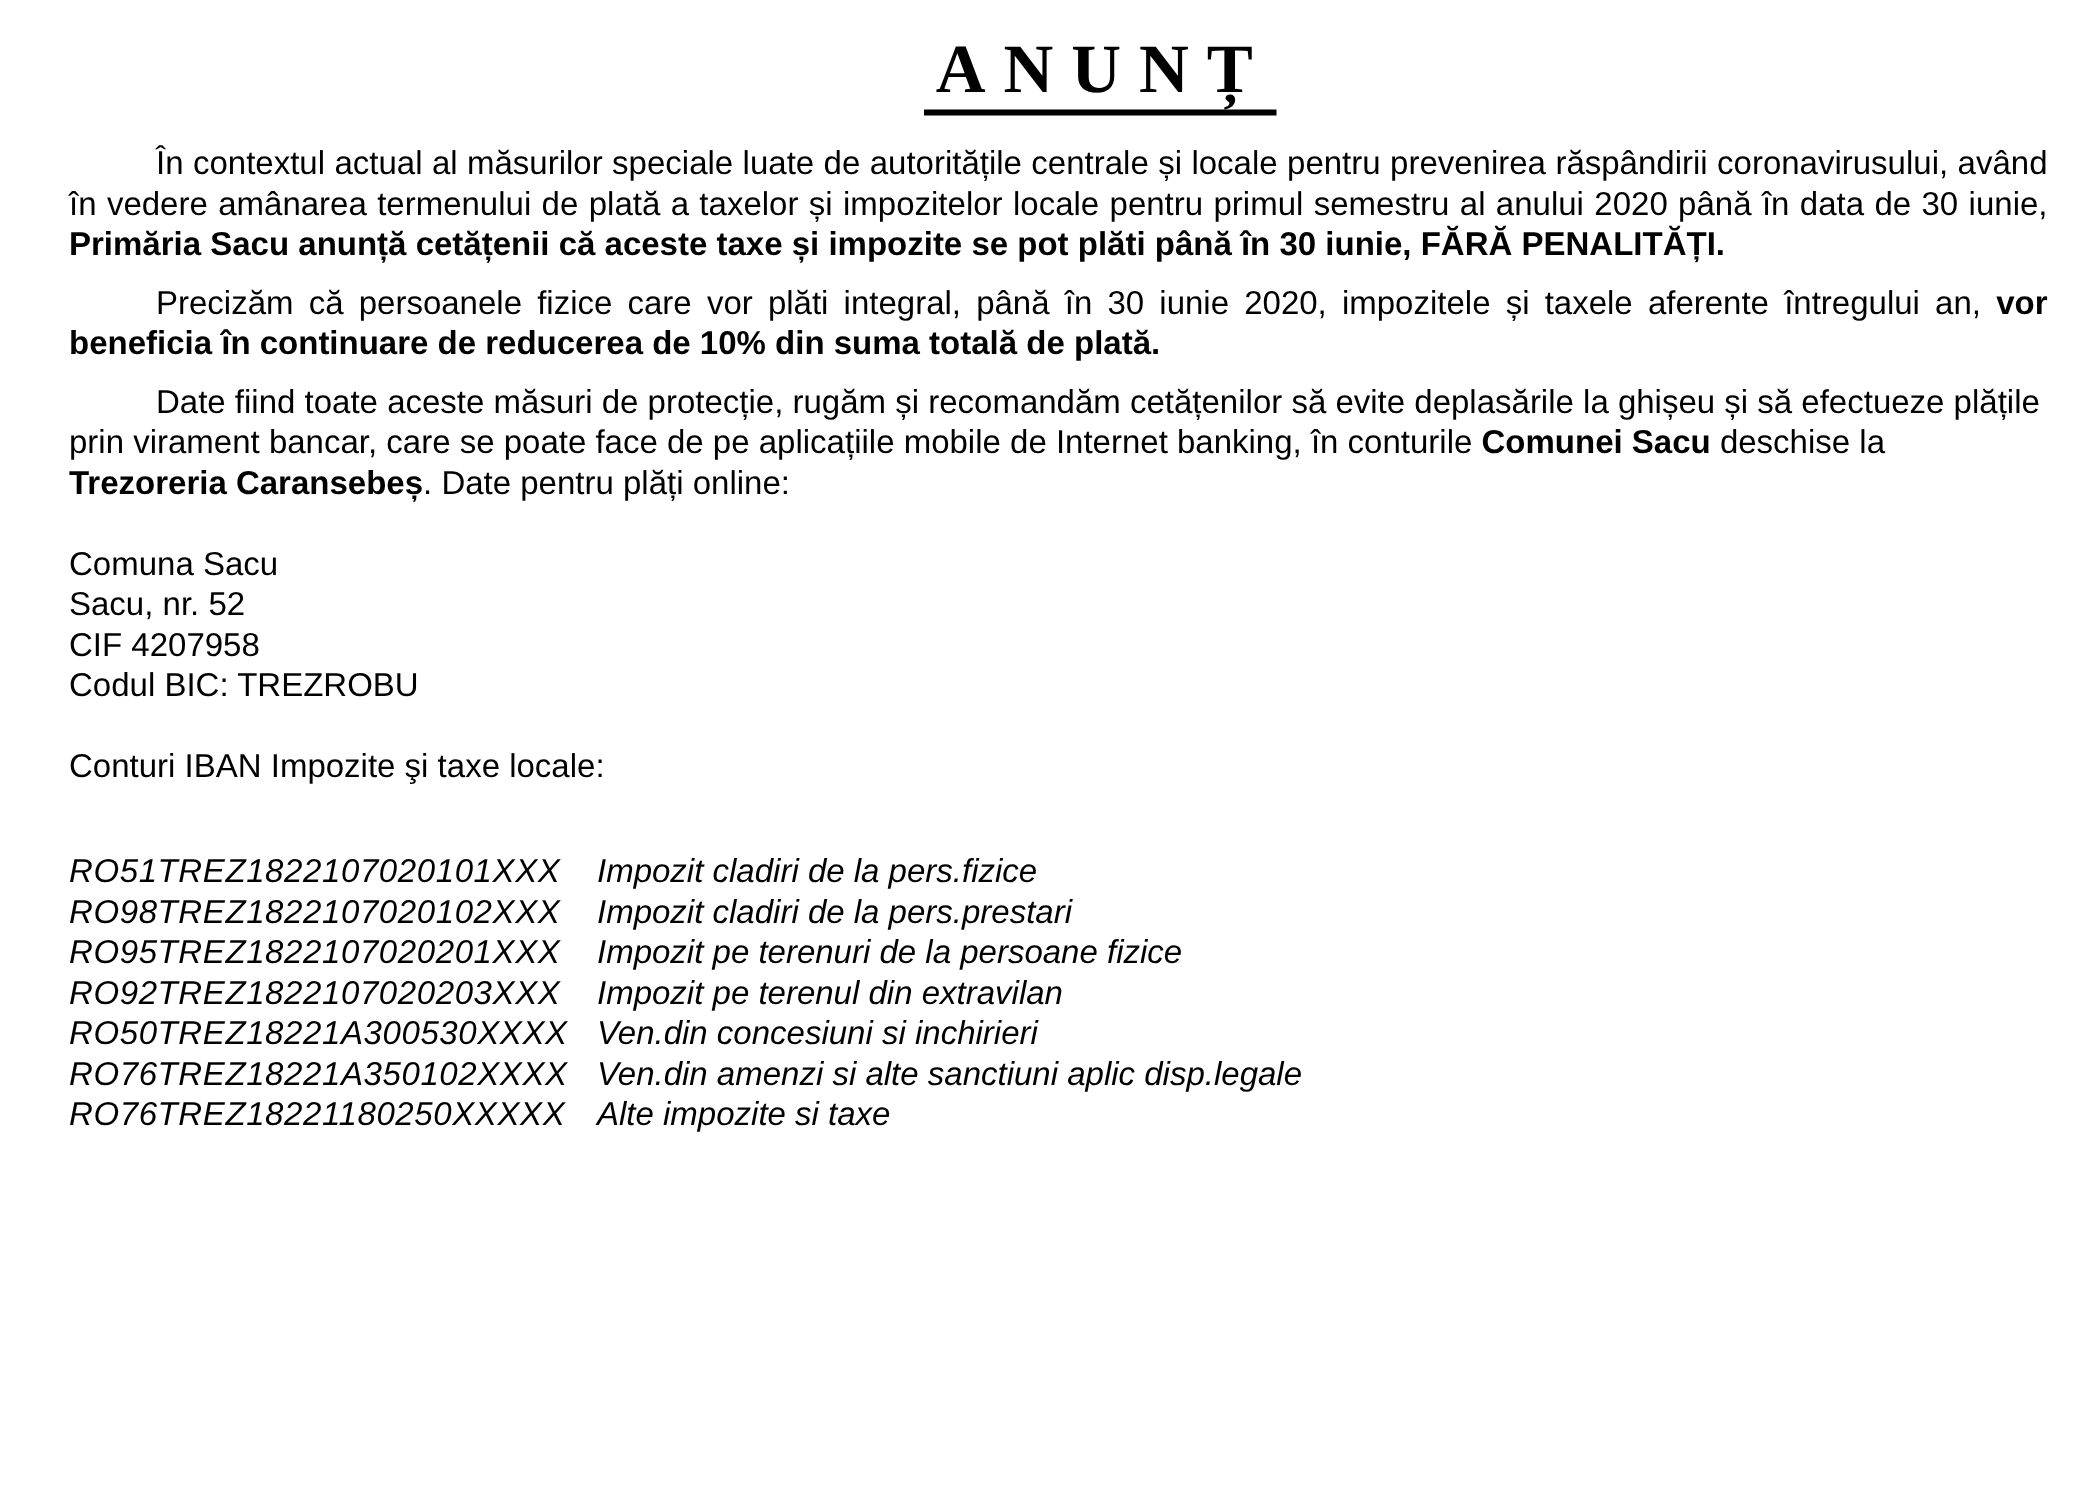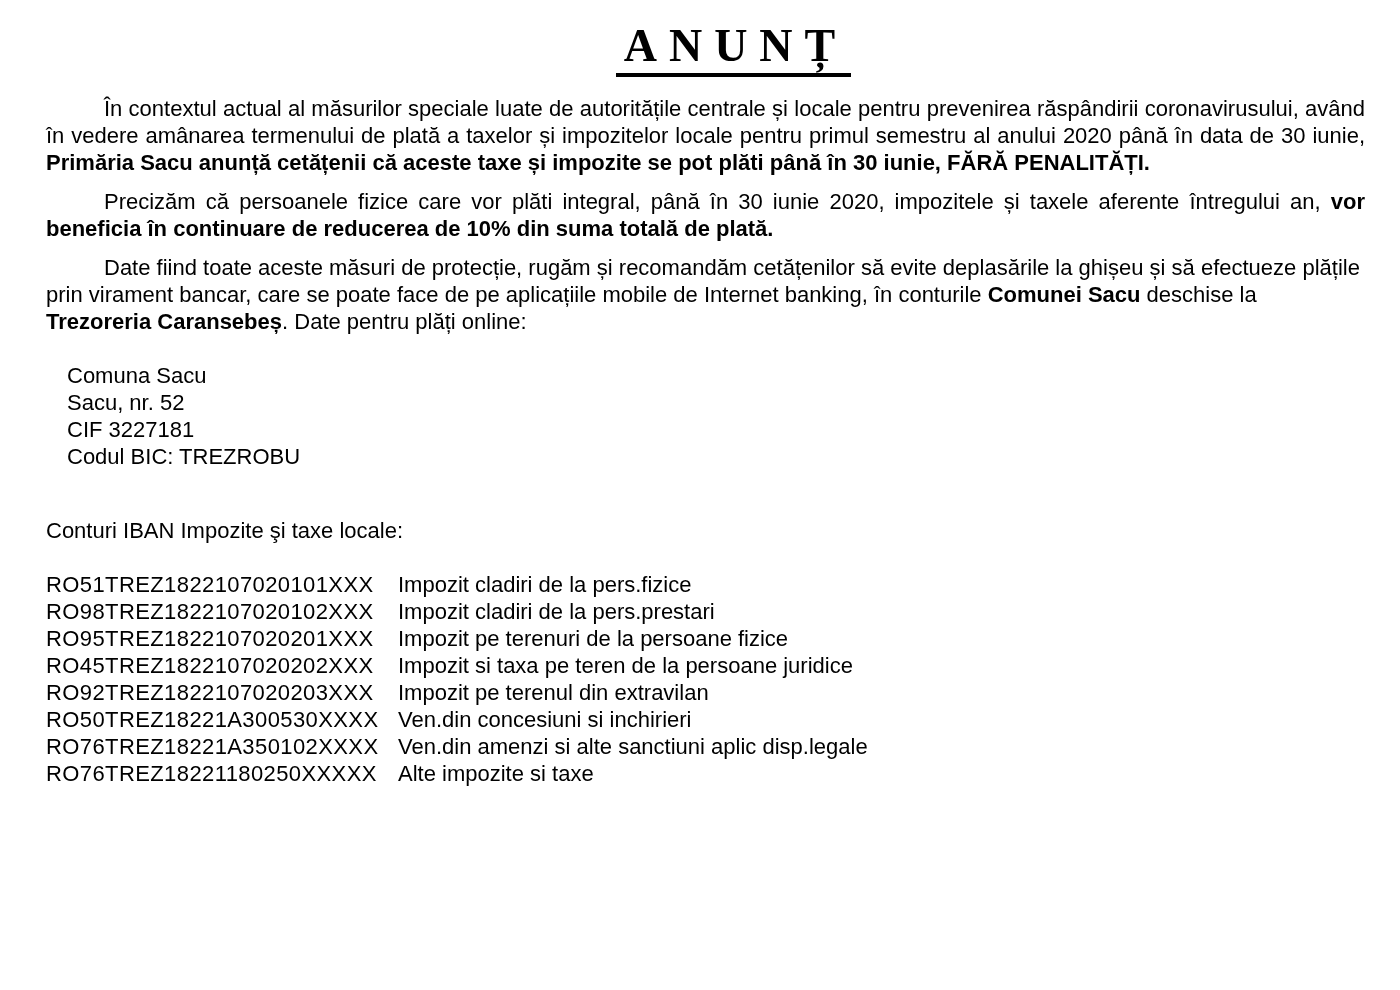--- a/index.html
+++ b/index.html
@@ -36,23 +36,23 @@
     border-bottom: 4px solid #000000;
     padding: 0 4px 3px 8px;
   }
   .para {
     text-indent: 58px;
     margin-top: 12px;
   }
   .para.justify { text-align: justify; }
   .para b { font-weight: bold; }
   .block-gap { height: 27px; }
-  .contact-line { line-height: 27px; margin-left: 21px; }
-  .iban-heading { line-height: 27px; margin-top: 20px; }
-  .iban-list { margin-top: 27px; }
+  .contact-line { line-height: 27px; }
+  .iban-heading { line-height: 27px; }
+  .iban-list { margin-top: 43px; font-style: italic; }
   .iban-row { line-height: 27px; white-space: nowrap; }
   .iban-acc { display: inline-block; min-width: 352px; letter-spacing: 0.4px; }
   .iban-label { display: inline; }
 </style>
 </head>
 <body>
 
 <div class="page">
 
   <div class="title-wrap">
@@ -63,42 +63,39 @@
 
   <p class="para justify"><span>Precizăm că persoanele fizice care vor plăti integral, până în 30 iunie 2020, impozitele și taxele aferente întregului an, </span><b>vor beneficia în continuare de reducerea de 10% din suma totală de plată.</b></p>
 
   <p class="para"><span>Date fiind toate aceste măsuri de protecție, rugăm și recomandăm cetățenilor să evite deplasările la ghișeu și să efectueze plățile prin virament bancar, care se poate face de pe aplicațiile mobile de Internet banking, în conturile </span><b>Comunei Sacu</b><span> deschise la </span><b>Trezoreria Caransebeș</b><span>. Date pentru plăți online:</span></p>
 
   <div class="block-gap"></div>
 
   <div class="contact-block">
     <div class="contact-line">Comuna Sacu</div>
     <div class="contact-line">Sacu, nr. 52</div>
-    <div class="contact-line">CIF 3227181</div>
+    <div class="contact-line">CIF 4207958</div>
     <div class="contact-line">Codul BIC: TREZROBU</div>
   </div>
 
   <div class="block-gap"></div>
 
   <div class="iban-heading">Conturi IBAN Impozite şi taxe locale:</div>
 
   <div class="iban-list">
     <div class="iban-row">
       <span class="iban-acc">RO51TREZ1822107020101XXX</span><span class="iban-label">Impozit cladiri de la pers.fizice</span>
     </div>
     <div class="iban-row">
       <span class="iban-acc">RO98TREZ1822107020102XXX</span><span class="iban-label">Impozit cladiri de la pers.prestari</span>
     </div>
     <div class="iban-row">
       <span class="iban-acc">RO95TREZ1822107020201XXX</span><span class="iban-label">Impozit pe terenuri de la persoane fizice</span>
     </div>
     <div class="iban-row">
-      <span class="iban-acc">RO45TREZ1822107020202XXX</span><span class="iban-label">Impozit si taxa pe teren de la persoane juridice</span>
-    </div>
-    <div class="iban-row">
       <span class="iban-acc">RO92TREZ1822107020203XXX</span><span class="iban-label">Impozit pe terenul din extravilan</span>
     </div>
     <div class="iban-row">
       <span class="iban-acc">RO50TREZ18221A300530XXXX</span><span class="iban-label">Ven.din concesiuni si inchirieri</span>
     </div>
     <div class="iban-row">
       <span class="iban-acc">RO76TREZ18221A350102XXXX</span><span class="iban-label">Ven.din amenzi si alte sanctiuni aplic disp.legale</span>
     </div>
     <div class="iban-row">
       <span class="iban-acc">RO76TREZ18221180250XXXXX</span><span class="iban-label">Alte impozite si taxe</span>

